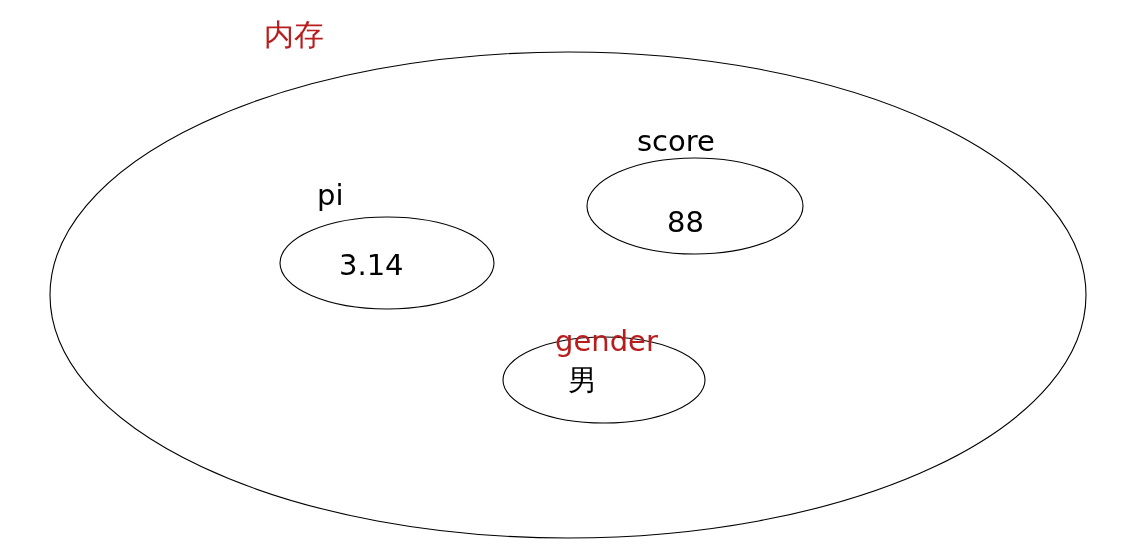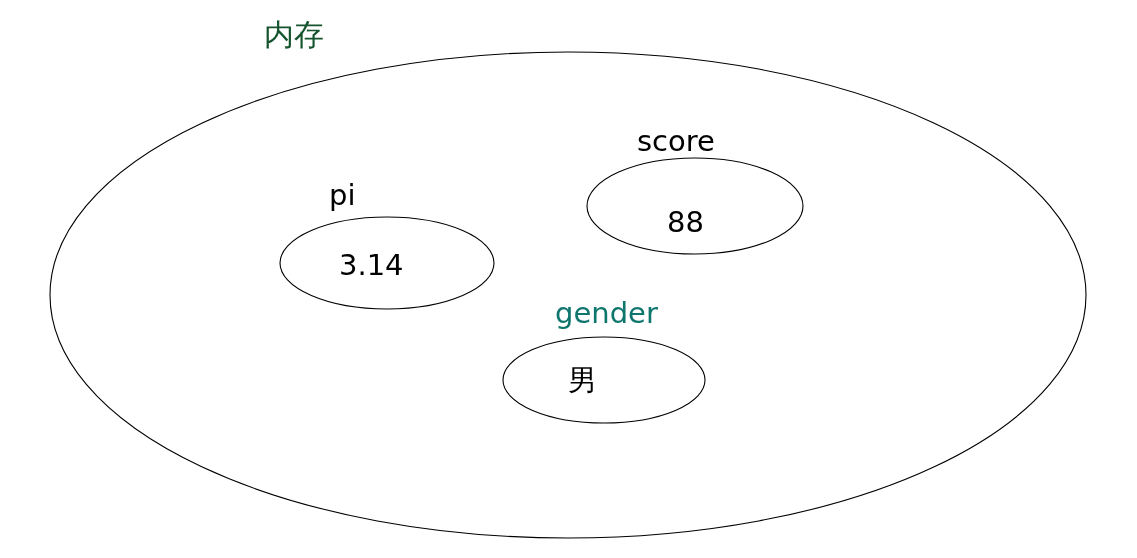--- a/index.html
+++ b/index.html
@@ -69,27 +69,27 @@
 
     <ellipse class="ellipse-shape" id="memory-ellipse" cx="568" cy="295" rx="518" ry="243" stroke="#000000" fill="#ffffff"></ellipse>
 
     <ellipse class="ellipse-shape" id="pi-ellipse" cx="387" cy="263" rx="107" ry="46" stroke="#000000" fill="#ffffff"></ellipse>
 
     <ellipse class="ellipse-shape" id="score-ellipse" cx="695" cy="206" rx="108" ry="48" stroke="#000000" fill="#ffffff"></ellipse>
 
     <ellipse class="ellipse-shape" id="gender-ellipse" cx="604" cy="380" rx="101" ry="43" stroke="#000000" fill="#ffffff"></ellipse>
   </svg>
 
-  <div class="title-text" id="memory-title" style="color: #14532d;">内存</div>
+  <div class="title-text" id="memory-title" style="color: #b91c1c;">内存</div>
 
-  <div class="label-text" id="label-pi" style="color: rgb(0, 0, 0); margin-left: 12px;">pi</div>
+  <div class="label-text" id="label-pi" style="color: rgb(0, 0, 0);">pi</div>
 
   <div class="value-text" id="value-pi" style="color: rgb(0, 0, 0);">3.14</div>
 
   <div class="label-text" id="label-score" style="color: rgb(0, 0, 0);">score</div>
 
   <div class="value-text" id="value-score" style="color: rgb(0, 0, 0);">88</div>
 
-  <div class="label-text" id="label-gender" style="color: #0f766e;">gender</div>
+  <div class="label-text" id="label-gender" style="color: #b91c1c; margin-top: 28px;">gender</div>
 
   <div class="value-text" id="value-gender" style="color: rgb(0, 0, 0);">男</div>
 
 </div>
 
 </body></html>

